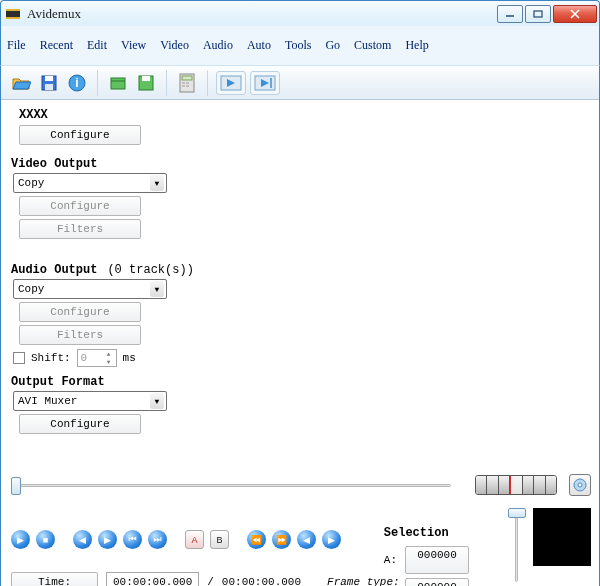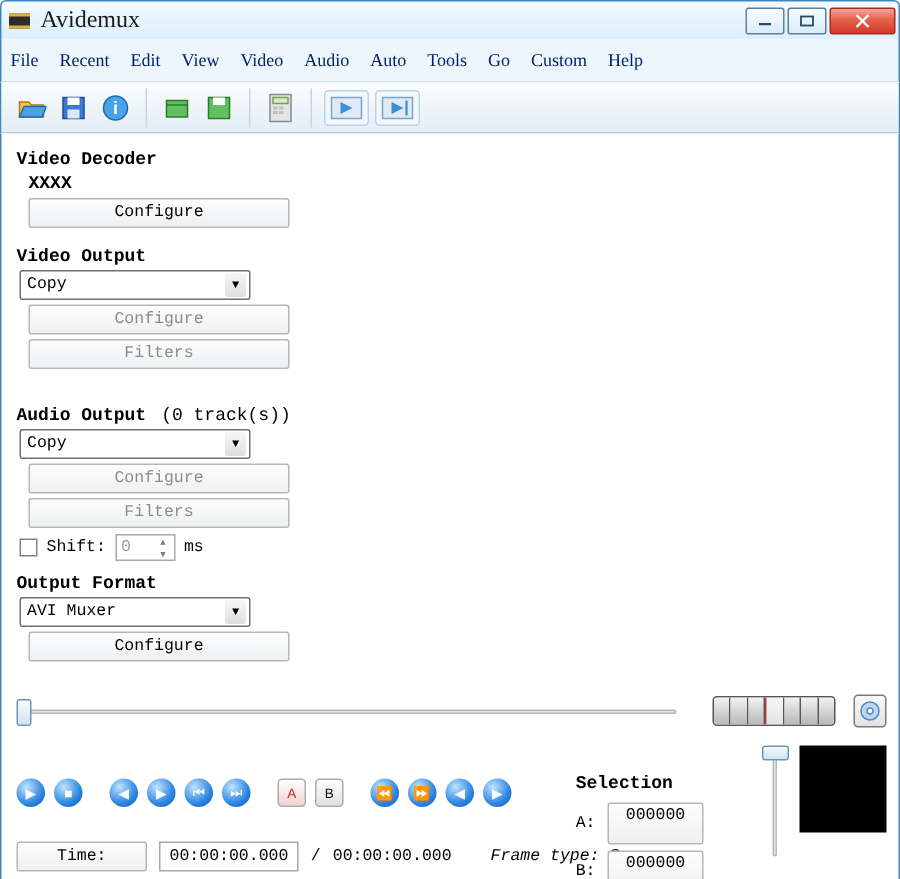--- a/index.html
+++ b/index.html
@@ -18,36 +18,36 @@
     background: linear-gradient(#f6fbff, #e7f4fc 50%, #dcf0fb);
     border: 1px solid #3b85c3;
     border-bottom: none;
     display: flex;
     align-items: center;
     padding: 0 2px 0 4px;
     position: relative;
     border-radius: 4px 4px 0 0;
   }
   .titlebar .app-icon { width: 16px; height: 16px; margin-right: 6px; display:flex;align-items:center;justify-content:center;}
-  .titlebar .title { font-size: 16px; color: #1b1b1b; font-family: "SimSun", serif; flex:1;}
+  .titlebar .title { font-size: 13px; color: #1b1b1b; font-family: "SimSun", serif; flex:1;}
   .win-btns { display:flex; gap:0; margin-left:auto;}
   .win-btn {
     width:26px; height:18px; border:1px solid #5a7fa0;
     background: linear-gradient(#f7fbfe,#d9edf9);
     display:flex; align-items:center; justify-content:center;
     font-size:10px; margin-left:2px; border-radius:2px;
     color:#274a6d;
   }
   .win-btn.close {
     width:44px;
     background: linear-gradient(#f6a49a,#e4614b 45%,#d23b27);
     border-color:#a33022; color:#fff;
   }
   .menubar {
-    height: 29px;
+    height: 40px;
     background: #eef6fd;
     border-left:1px solid #3b85c3;
     border-right:1px solid #3b85c3;
     display:flex; align-items:center;
     padding: 0 6px;
     font-family: "SimSun", serif;
     font-size: 12px;
     color:#00236b;
     border-bottom: 1px solid #cfe4f3;
   }
@@ -80,21 +80,21 @@
   .section-head {
     font-family: "Courier New", monospace;
     font-weight: bold;
     font-size: 12px;
     margin: 4px 0 2px 0;
     display:flex; align-items:baseline;
   }
   .section-head .extra { font-weight: normal; margin-left: 10px; font-family:"Courier New",monospace;}
   .sub { font-family: "Courier New", monospace; margin: 2px 0 2px 8px; font-weight:bold;}
   .btn {
-    width: 174px; height: 20px;
+    width: 122px; height: 20px;
     border:1px solid #b6b6b6;
     background: linear-gradient(#fdfdfd,#eef0f2);
     font-family:"Courier New",monospace;
     font-size:11px; text-align:center; line-height:18px;
     margin: 3px 0 3px 8px;
     border-radius:2px;
   }
   .btn.disabled { color:#8c8c8c; }
   .select {
     width: 154px; height: 20px;
@@ -251,21 +251,20 @@
           <rect x="1" y="1" width="20" height="14" fill="#dfeaf4" stroke="#7ba5c8"></rect>
           <polygon points="7,4 7,12 15,8" fill="#3d8fd6"></polygon>
           <line x1="17" y1="3" x2="17" y2="13" stroke="#3d8fd6" stroke-width="1.5"></line>
         </svg>
   </div>
 </div>
 </div>
 
 <div class="client">
 
-  <div class="section-head">Video Decoder</div>
   <div class="sub">XXXX</div>
   <div class="btn">Configure</div>
 
   <div class="section-head" style="margin-top:12px;">Video Output</div>
   <div class="select">
     <span>Copy</span>
     <span class="arrow">▼</span>
   </div>
   <div class="btn disabled">Configure</div>
   <div class="btn disabled">Filters</div>

